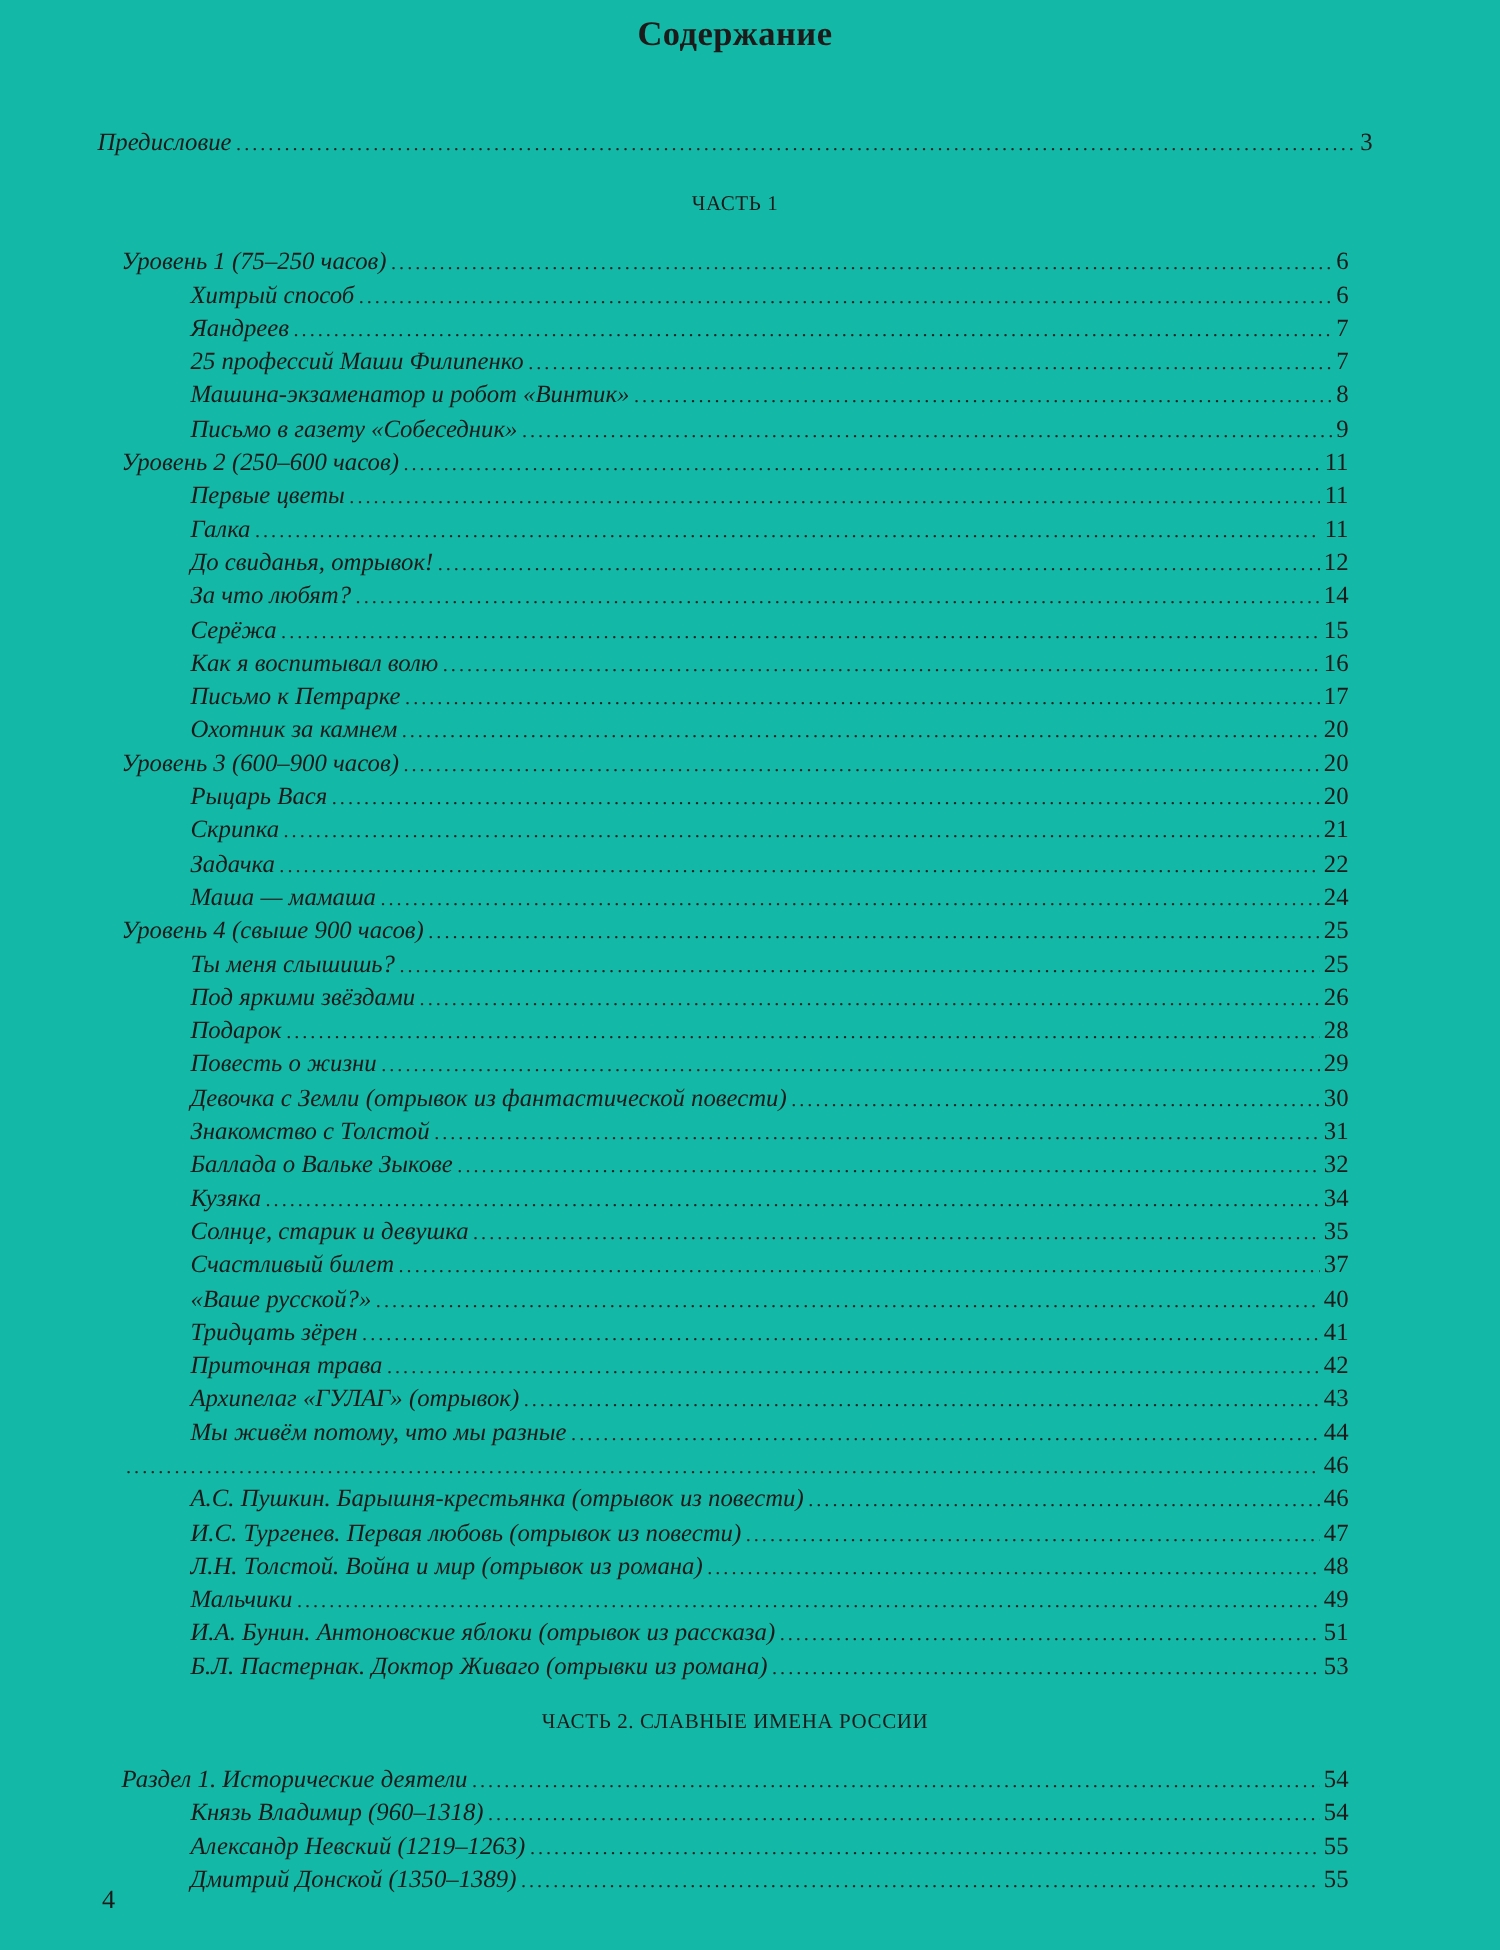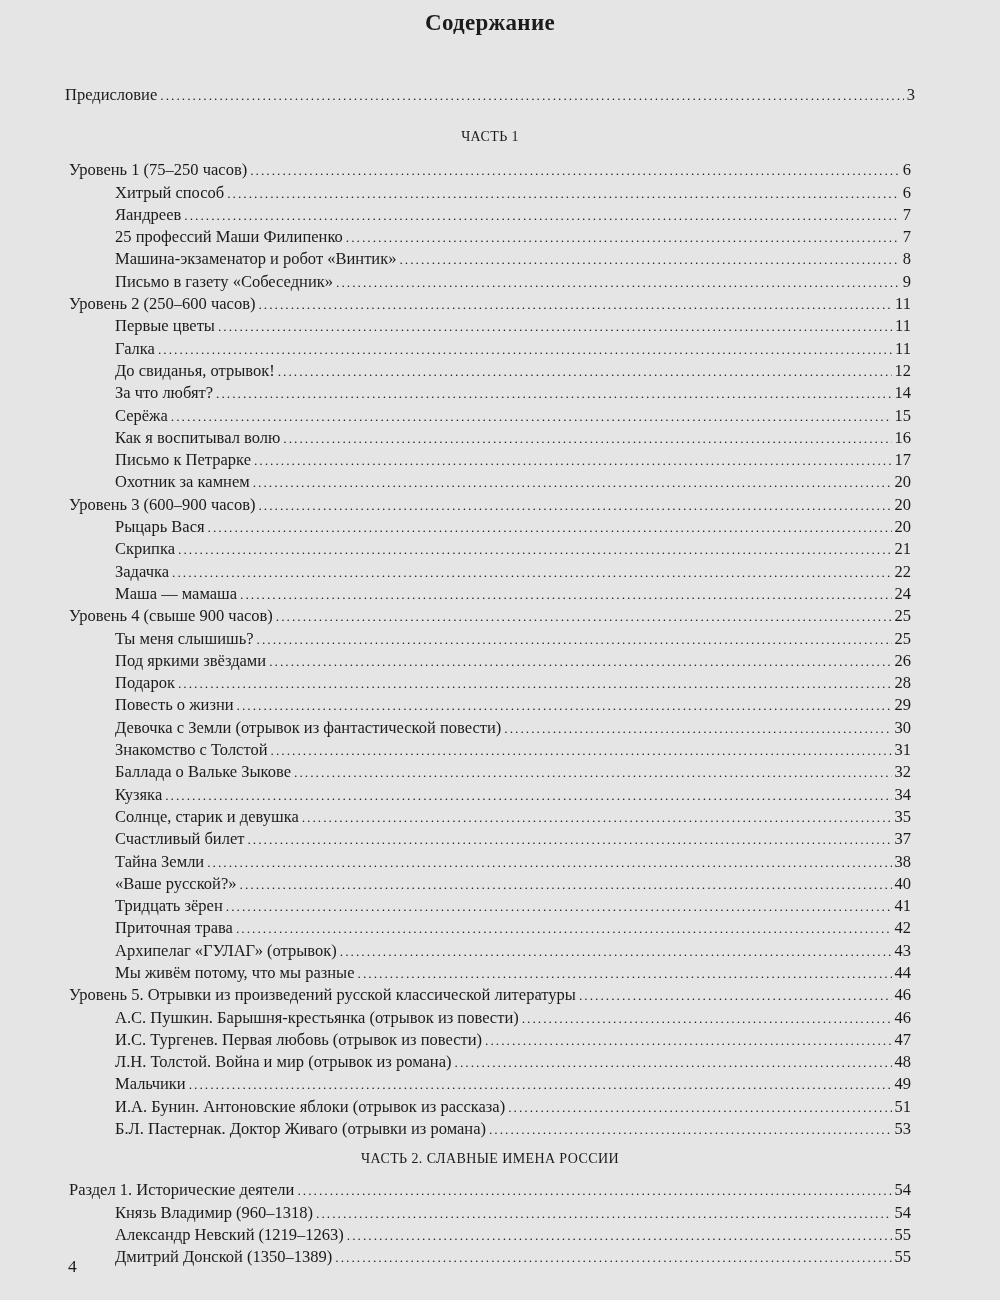--- a/index.html
+++ b/index.html
@@ -1,21 +1,21 @@
 <!DOCTYPE html>
 <html lang="ru"><head>
 <meta charset="utf-8">
 <style>
   html, body { margin: 0; padding: 0; background: #ffffff; }
   .page {
     position: relative;
     width: 1000px;
     height: 1300px;
     margin: 0 auto;
-    background: #e5e5e5;
+    background: #14b8a6;
     color: #1b1b1b;
     font-family: "Liberation Serif", "DejaVu Serif", serif;
     box-sizing: border-box;
     padding: 6px 85px 0 65px;
     overflow: hidden;
   }
   .doc-title {
     margin: 2px 0 0 0;
     text-align: center;
     font-size: 23px;
@@ -26,30 +26,30 @@
   .preface-block { margin-top: 46px; }
   .part-heading {
     text-align: center;
     font-size: 14px;
     font-weight: normal;
     line-height: 21px;
     margin: 20px 0 12px 0;
     letter-spacing: 0.4px;
   }
   .part-heading.second { margin-top: 8px; margin-bottom: 10px; }
-  .toc-rows { margin: 4px; }
+  .toc-rows { margin: 16px; }
   .toc-row {
     display: flex;
     align-items: baseline;
     font-size: 16.5px;
     line-height: 21.3px;
     white-space: nowrap;
   }
   .toc-row.indent { padding-left: 46px; }
-  .toc-label { flex: 0 0 auto; }
+  .toc-label { flex: 0 0 auto; font-style: italic; }
   .dots {
     flex: 1 1 auto;
     overflow: hidden;
     white-space: nowrap;
     margin: 0 1px 0 3px;
     font-size: 13.5px;
     letter-spacing: 2px;
     color: #222222;
   }
   .dots::after {
@@ -260,25 +260,20 @@
     <span class="dots"></span>
     <span class="pagenum">35</span>
   </div>
 
   <div class="toc-row indent">
     <span class="toc-label">Счастливый билет</span>
     <span class="dots"></span>
     <span class="pagenum">37</span>
   </div>
 
-  <div class="toc-row indent">
-    <span class="toc-label">Тайна Земли</span>
-    <span class="dots"></span>
-    <span class="pagenum">38</span>
-  </div>
 
   <div class="toc-row indent">
     <span class="toc-label">«Ваше русской?»</span>
     <span class="dots"></span>
     <span class="pagenum">40</span>
   </div>
 
   <div class="toc-row indent">
     <span class="toc-label">Тридцать зёрен</span>
     <span class="dots"></span>
@@ -297,21 +292,20 @@
     <span class="pagenum">43</span>
   </div>
 
   <div class="toc-row indent">
     <span class="toc-label">Мы живём потому, что мы разные</span>
     <span class="dots"></span>
     <span class="pagenum">44</span>
   </div>
 
   <div class="toc-row">
-    <span class="toc-label">Уровень 5. Отрывки из произведений русской классической литературы</span>
     <span class="dots"></span>
     <span class="pagenum">46</span>
   </div>
 
   <div class="toc-row indent">
     <span class="toc-label">А.С. Пушкин. Барышня-крестьянка (отрывок из повести)</span>
     <span class="dots"></span>
     <span class="pagenum">46</span>
   </div>
 

